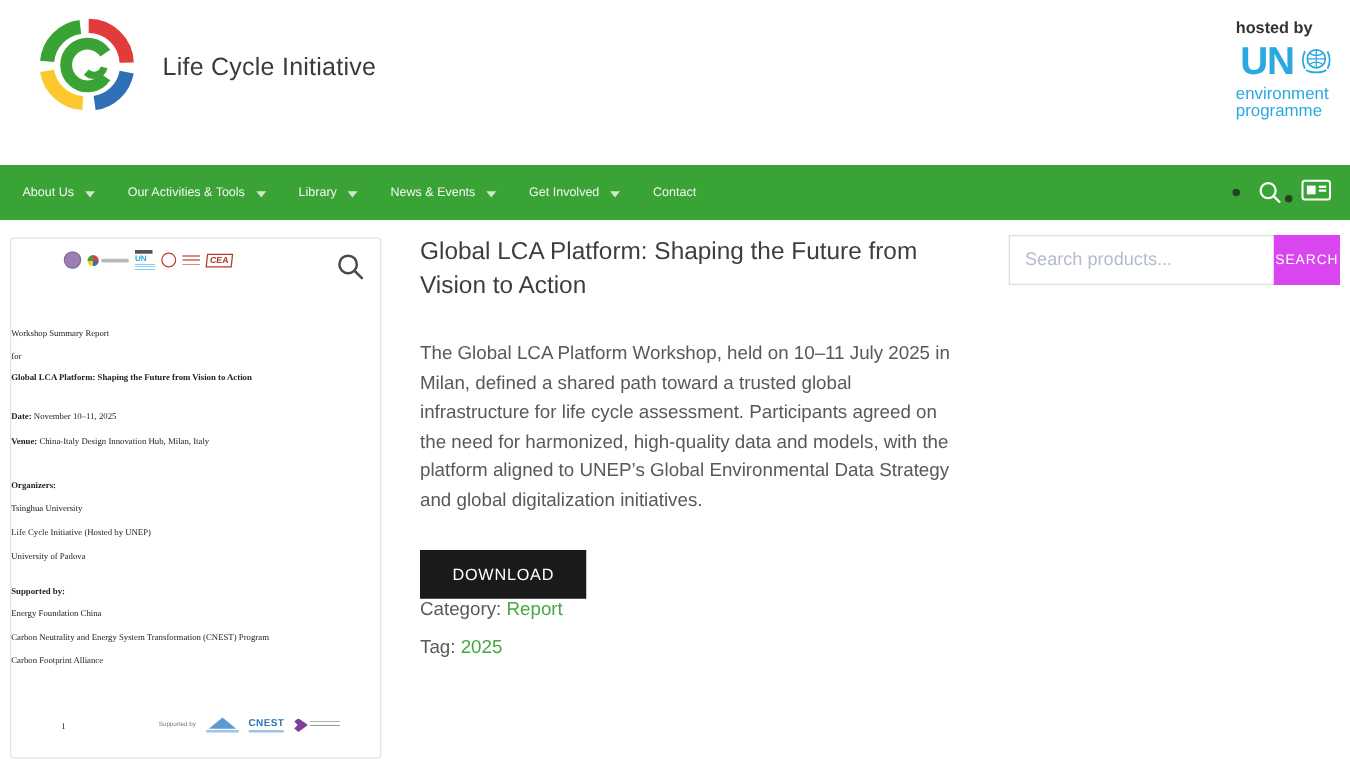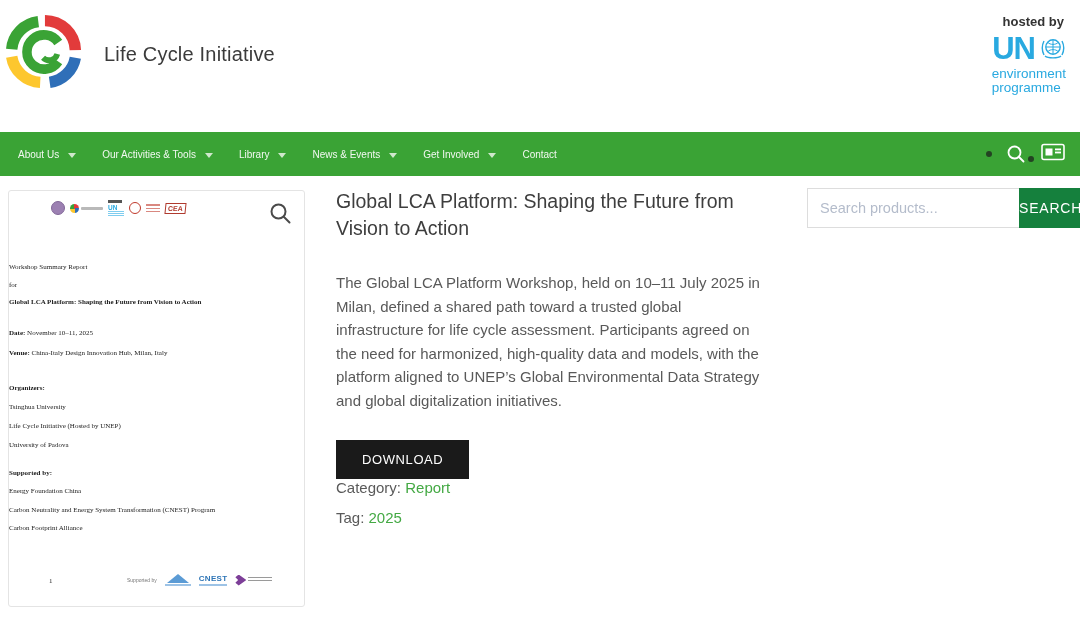--- a/index.html
+++ b/index.html
@@ -2,24 +2,24 @@
 <html><head>
 <meta charset="utf-8">
 <style>
   * { margin:0; padding:0; box-sizing:border-box; }
   html,body { width:1080px; height:618px; background:#fff; overflow:hidden;
     font-family:"Liberation Sans","DejaVu Sans",sans-serif; }
   .page { position:relative; width:1080px; height:618px; background:#fff; }
 
   
   .header { position:absolute; top:0; left:0; width:1080px; height:132px; background:#fff; }
-  .brand { position:absolute; left:0; top:14px; display:flex; align-items:center; gap:16px; }
+  .brand { position:absolute; left:26px; top:14px; display:flex; align-items:center; gap:16px; }
   .brand-name { font-size:20px; color:#3b3b3b; letter-spacing:.2px; }
   .hosted { position:absolute; right:14px; top:14px; text-align:right; }
-  .hosted-by { font-size:13px; font-weight:bold; color:#333; margin-bottom:6px; margin-right:2px; }
+  .hosted-by { font-size:13px; font-weight:bold; color:#333; margin-bottom:6px; margin-right:16px; }
   .un-row { display:flex; align-items:flex-start; justify-content:flex-end; gap:5px; }
   .un-word { font-size:31px; line-height:28px; font-weight:bold; color:#29a9e0; letter-spacing:-1px; }
   .un-sub { font-size:13.5px; line-height:14px; font-weight:normal; color:#29a9e0; text-align:left; margin-top:2px; }
 
   
   .navbar { position:absolute; top:132px; left:0; width:1080px; height:44px; background:#3aa335;
     display:flex; align-items:center; }
   .nav-items { display:flex; align-items:center; margin-left:18px; height:100%; }
   .nav-item { display:flex; align-items:center; gap:9px; padding-right:26px; height:100%;
     color:#f2f8f1; font-size:10px; cursor:pointer; }
@@ -84,21 +84,21 @@
     cursor:pointer; }
   .meta-row { font-size:15px; color:#5a5a5a; }
   .meta-row + .meta-row { margin-top:13px; }
   .meta-link { color:#44a944; text-decoration:none; cursor:pointer; }
 
   
   .side-search { position:absolute; left:807px; top:188px; width:265px; height:40px; display:flex; }
   .side-input { flex:1; border:1px solid #ddd; border-right:none; padding:0 12px; font-size:14.5px;
     color:#4c1d95; outline:none; font-family:"Liberation Sans",sans-serif; }
   .side-input::placeholder { color:#b4bccb; }
-  .search-btn { width:62px; background:#15803d; color:#fff; border:none; font-size:14px;
+  .search-btn { width:62px; background:#d946ef; color:#fff; border:none; font-size:11px;
     letter-spacing:.8px; cursor:pointer; font-family:"Liberation Sans",sans-serif; }
 </style>
 </head>
 <body>
 
 <div class="page">
 
   <div class="header">
     <div class="brand">
       <span>

